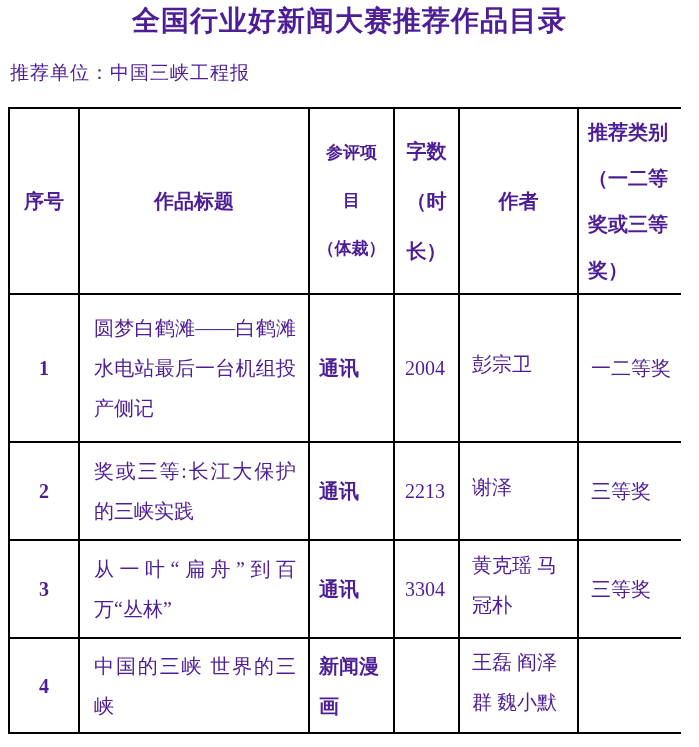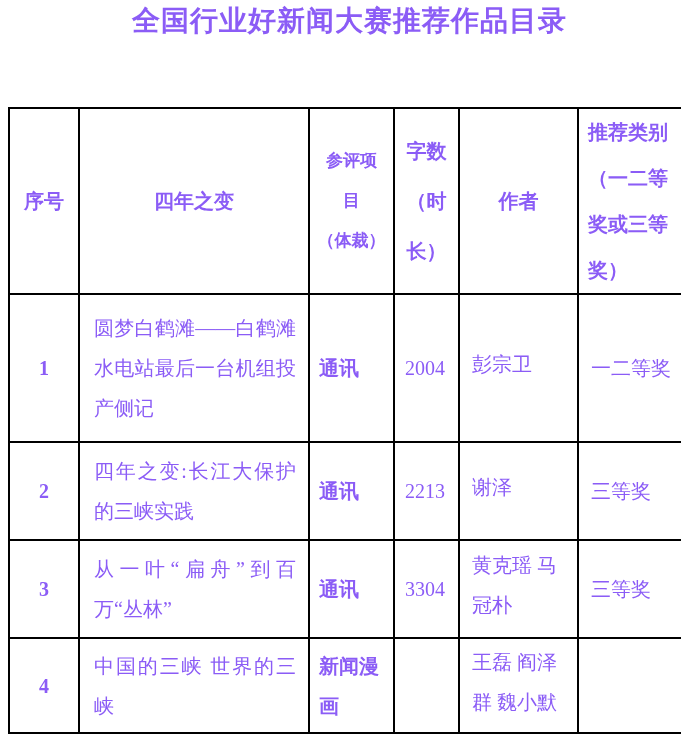--- a/index.html
+++ b/index.html
@@ -2,21 +2,21 @@
 <html><head>
 <meta charset="utf-8">
 <style>
   html, body { margin: 0; padding: 0; background: #ffffff; }
   .doc {
     position: relative;
     width: 681px;
     height: 747px;
     background: #ffffff;
     overflow: hidden;
-    color: #8b5cf6;
+    color: #4c1d95;
     font-family: "Liberation Serif", "DejaVu Serif", serif;
   }
   .page-title {
     position: absolute;
     top: 2px;
     left: 0;
     width: 699px;
     margin: 0;
     text-align: center;
     font-size: 28px;
@@ -46,21 +46,21 @@
     font-size: 20px;
     overflow: hidden;
     margin-top: 36px;
   }
   .works th {
     font-weight: 700;
     text-align: center;
     line-height: 50px;
     white-space: pre-line;
   }
-  th.h-genre { font-size: 17px; line-height: 40px; border-radius: 24px; }
+  th.h-genre { font-size: 17px; line-height: 48px; border-radius: 24px; }
   th.h-category {
     text-align: left;
     padding: 0 6px 0 9px;
     line-height: 46px;
   }
   .works td { line-height: 40px; }
   td.c-index { text-align: center; font-weight: 700; }
   td.c-title  { padding: 0 12px 0 14px; text-align: justify; text-align-last: left; }
   td.c-genre  { padding: 0 6px 0 9px; font-weight: bold; }
   td.c-length { padding: 0 4px 0 10px; }
@@ -72,34 +72,35 @@
   tr.r-3 { height: 98px; }
   tr.r-4 { height: 95px; }
 </style>
 </head>
 <body>
 
 <div class="doc">
 
   <h1 class="page-title">全国行业好新闻大赛推荐作品目录</h1>
 
+  <p class="recommender">推荐单位：中国三峡工程报</p>
 
   <table class="works">
     <colgroup>
       <col style="width:70px">
       <col style="width:230px">
       <col style="width:85px">
       <col style="width:65px">
       <col style="width:119px">
       <col style="width:115px">
     </colgroup>
     <thead>
       <tr class="r-head">
         <th class="h-index">序号</th>
-        <th class="h-title">四年之变</th>
+        <th class="h-title">作品标题</th>
         <th class="h-genre">参评项
 目
 （体裁）</th>
         <th class="h-length">字数
 （时
 长）</th>
         <th class="h-author">作者</th>
         <th class="h-category">推荐类别
 （一二等
 奖或三等
@@ -110,21 +111,21 @@
       <tr class="r-1">
         <td class="c-index">1</td>
         <td class="c-title">圆梦白鹤滩——白鹤滩水电站最后一台机组投产侧记</td>
         <td class="c-genre">通讯</td>
         <td class="c-length">2004</td>
         <td class="c-author">彭宗卫</td>
         <td class="c-category">一二等奖</td>
       </tr>
       <tr class="r-2">
         <td class="c-index">2</td>
-        <td class="c-title">四年之变:长江大保护的三峡实践</td>
+        <td class="c-title">奖或三等:长江大保护的三峡实践</td>
         <td class="c-genre">通讯</td>
         <td class="c-length">2213</td>
         <td class="c-author">谢泽</td>
         <td class="c-category">三等奖</td>
       </tr>
       <tr class="r-3">
         <td class="c-index">3</td>
         <td class="c-title">从一叶“扁舟”到百万“丛林”</td>
         <td class="c-genre">通讯</td>
         <td class="c-length">3304</td>

